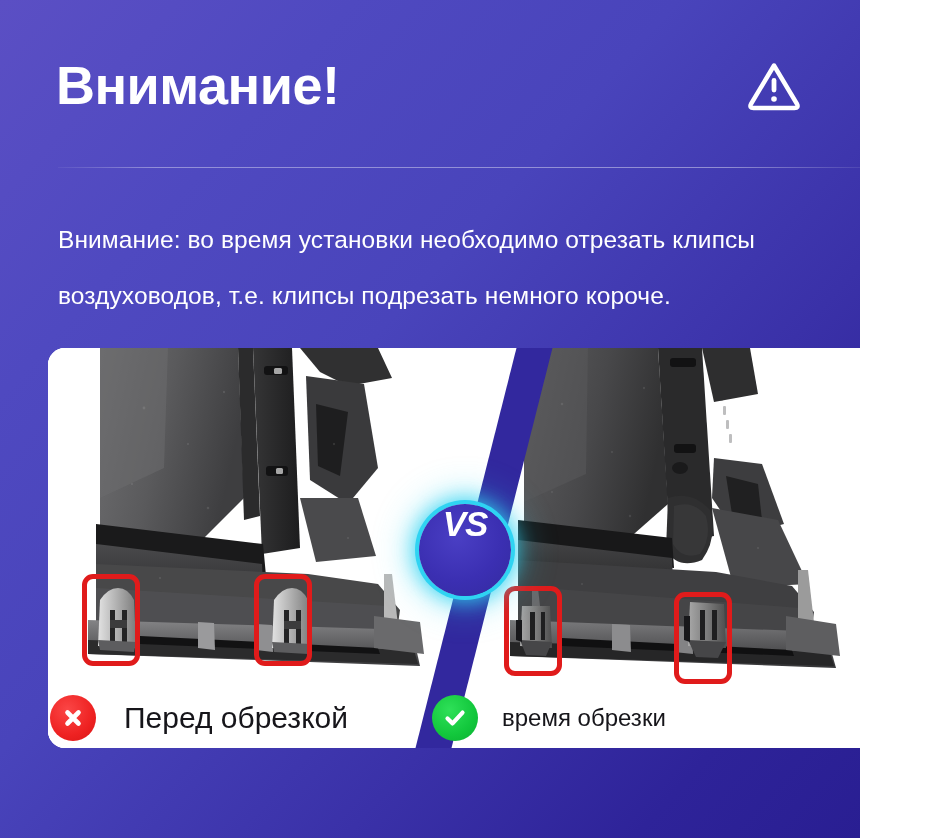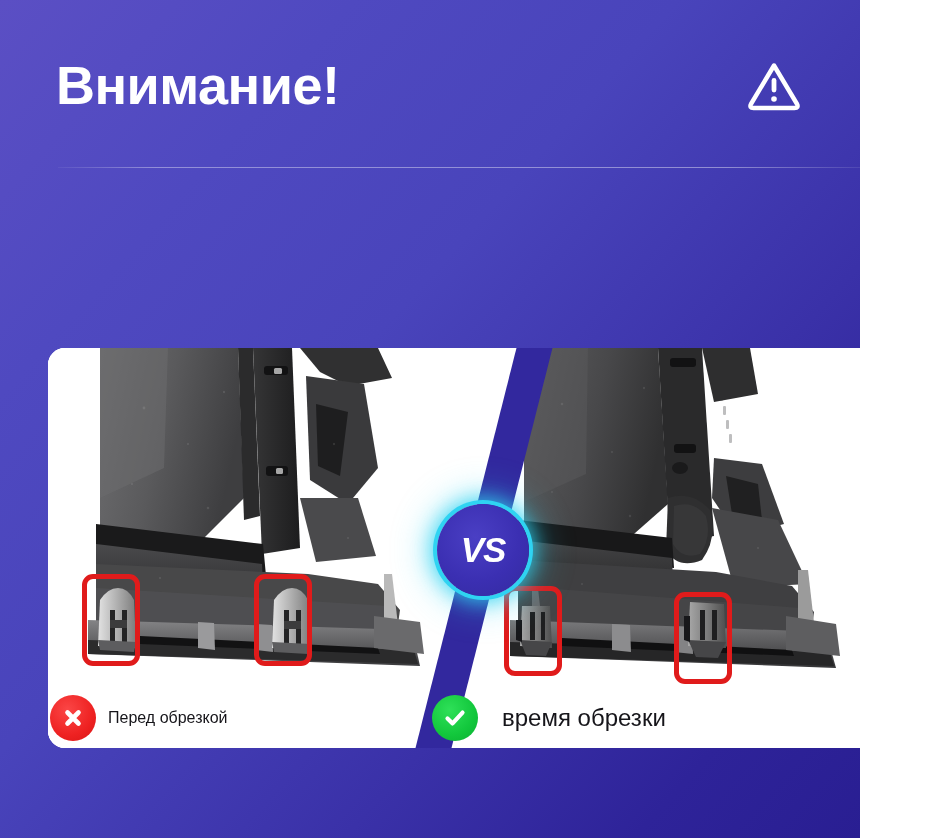--- a/index.html
+++ b/index.html
@@ -55,25 +55,25 @@
   .part-canvas{position:absolute;inset:0;background:#ffffff;}
 
   
   #divider-band{
     position:absolute;left:0;top:0;width:834px;height:400px;
     pointer-events:none;
   }
 
   
   #vs-badge{
-    position:absolute;left:437px;top:504px;
+    position:absolute;left:419px;top:504px;
     width:92px;height:92px;border-radius:50%;
     background:radial-gradient(circle at 42% 36%,#4a3fc4 0%,#3b2fb2 55%,#332a9f 100%);
     box-shadow:0 0 0 4px #2fd3f2, 0 0 18px 6px rgba(47,211,242,0.75), 0 0 34px 12px rgba(47,211,242,0.35);
-    display:flex;align-items:center;justify-content:center;
+    display:flex;justify-content:center;
     z-index:6;
   }
   #vs-label{
     color:#ffffff;font-size:35px;font-weight:bold;letter-spacing:-1px;
     font-style:italic;
   }
 
   
   .status-row{position:absolute;display:flex;align-items:center;z-index:7;}
   #status-before{left:50px;top:695px;}
@@ -81,22 +81,22 @@
 
   .status-circle{
     width:46px;height:46px;border-radius:50%;
     display:flex;align-items:center;justify-content:center;
     flex:0 0 auto;
   }
   #cross-circle{background:radial-gradient(circle at 38% 32%,#fb4646 0%,#ee2222 60%,#d91414 100%);}
   #check-circle{background:radial-gradient(circle at 38% 32%,#2ee058 0%,#12c73c 60%,#0cae32 100%);}
 
   .status-text{
-    margin-left:12px;color:#16151a;
-    font-size:16px;font-weight:500;white-space:nowrap;
+    margin-left:28px;color:#16151a;
+    font-size:30px;font-weight:500;white-space:nowrap;
   }
   #status-after .status-text{margin-left:24px;font-size:24px;}
 
   
   .clip-box{
     position:absolute;border:5px solid #e01b1b;border-radius:11px;
     box-sizing:border-box;z-index:4;
   }
 </style>
 </head>
@@ -109,20 +109,21 @@
   <div id="warning-icon">
     <svg width="56" height="52" viewBox="0 0 56 52">
       <path d="M28 5.5 L51 44 Q53 48 48.5 48 L7.5 48 Q3 48 5 44 Z" fill="none" stroke="#ffffff" stroke-width="4.4" stroke-linejoin="round"></path>
       <rect x="25.6" y="18" width="4.8" height="14.5" rx="2.4" fill="#ffffff"></rect>
       <circle cx="28" cy="39" r="2.8" fill="#ffffff"></circle>
     </svg>
   </div>
 
   <div id="header-rule"></div>
 
+  <div id="body-text">Внимание: во время установки необходимо отрезать клипсы воздуховодов, т.е. клипсы подрезать немного короче.</div>
 
   <div id="compare-card">
 
     <div class="photo" id="photo-left">
       <svg class="part-canvas" viewBox="0 0 420 400" preserveAspectRatio="none">
         <defs>
           <linearGradient id="gA" x1="0" y1="0" x2="1" y2="0.3">
             <stop offset="0" stop-color="#6e6e70"></stop>
               <stop offset="0.5" stop-color="#5a5a5c"></stop>
             <stop offset="1" stop-color="#3e3e40"></stop>

